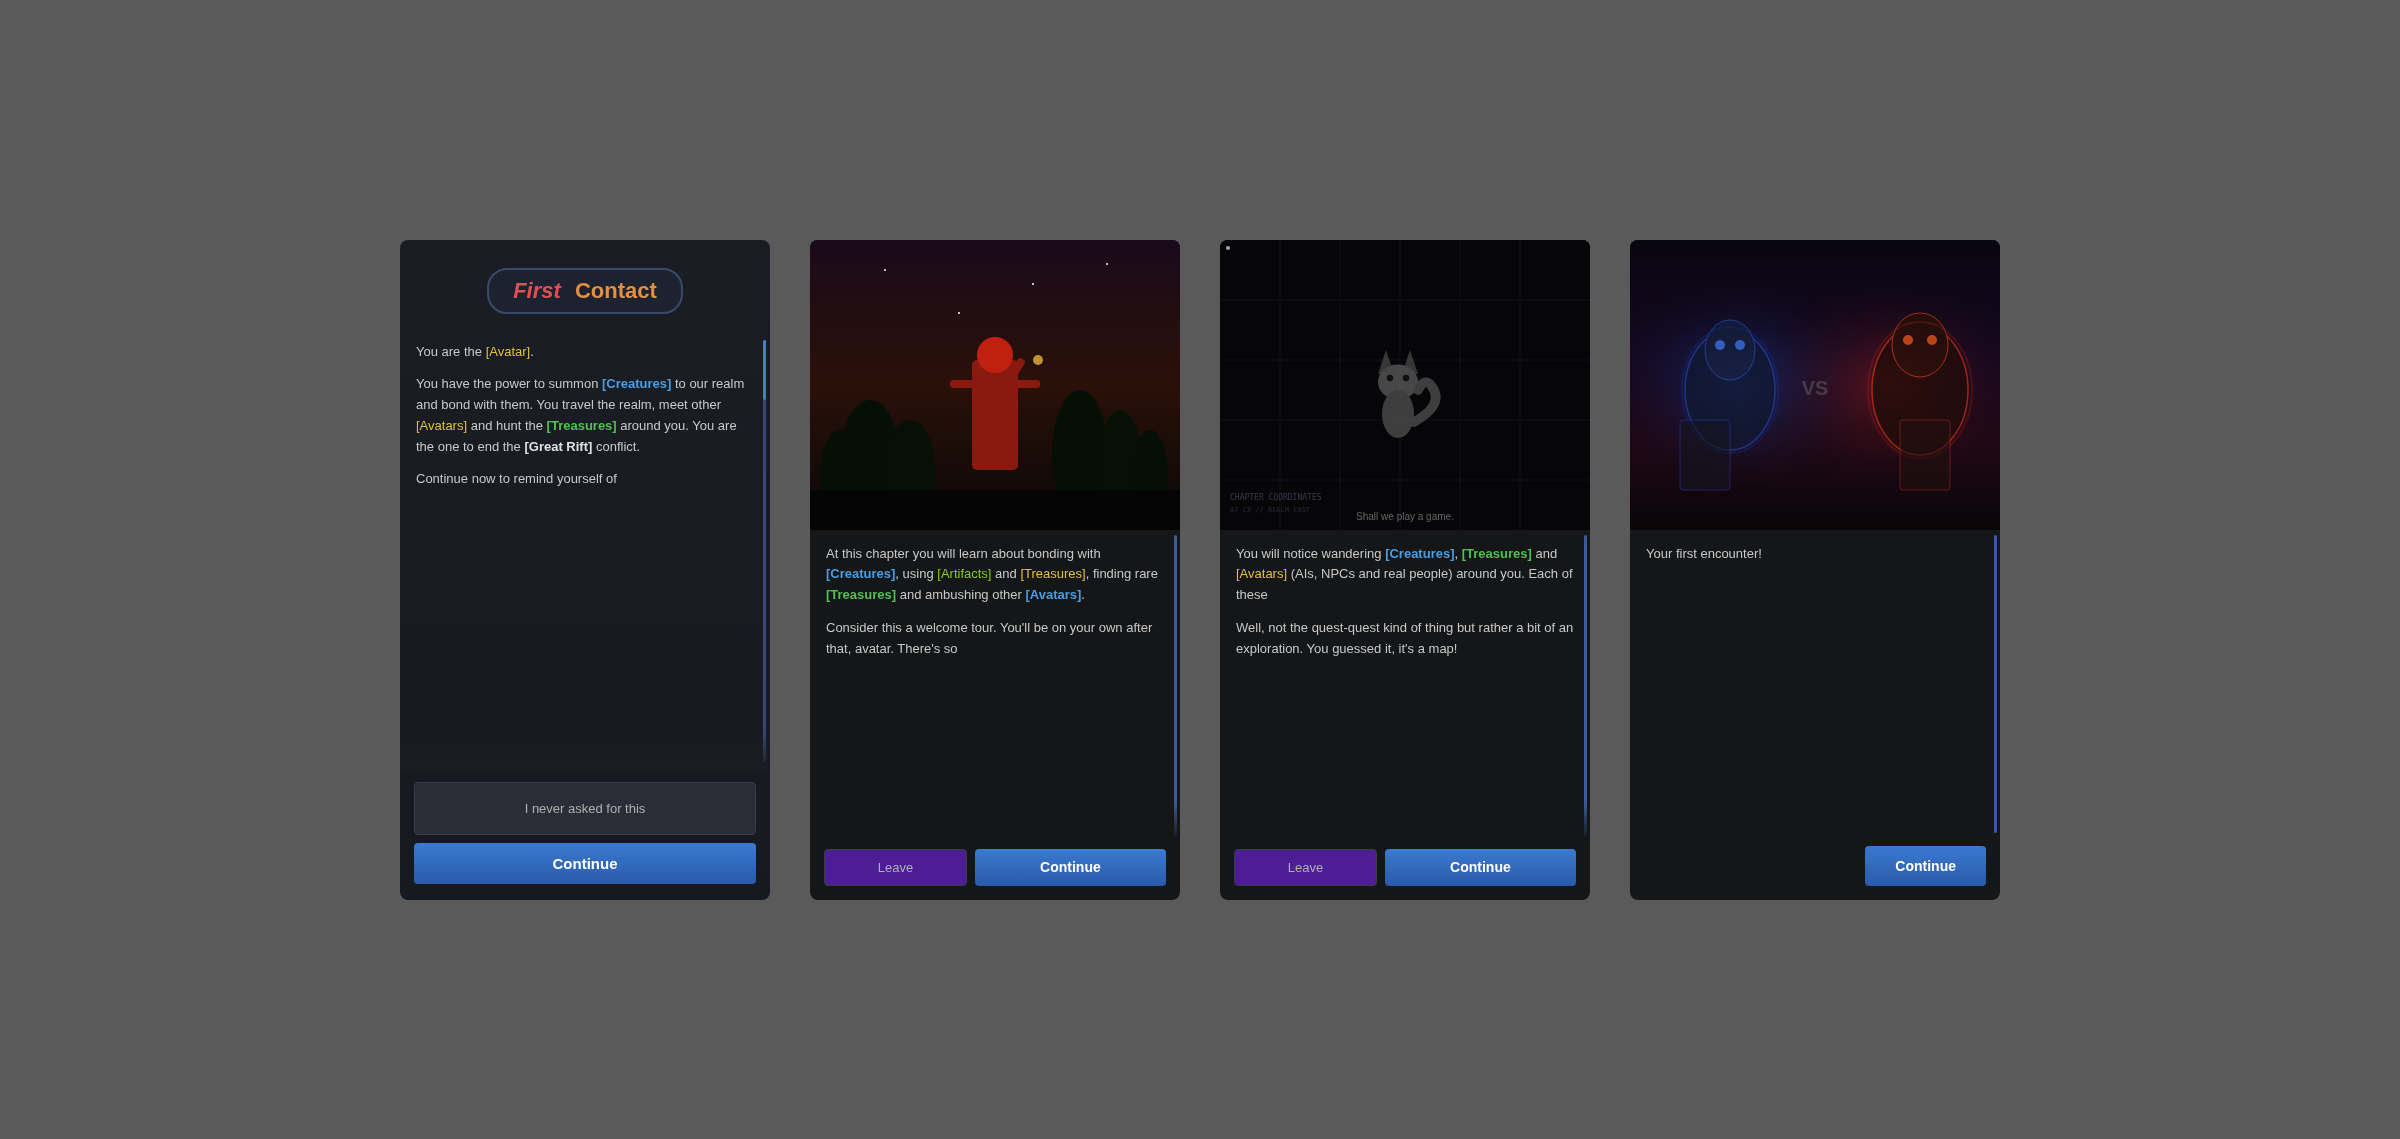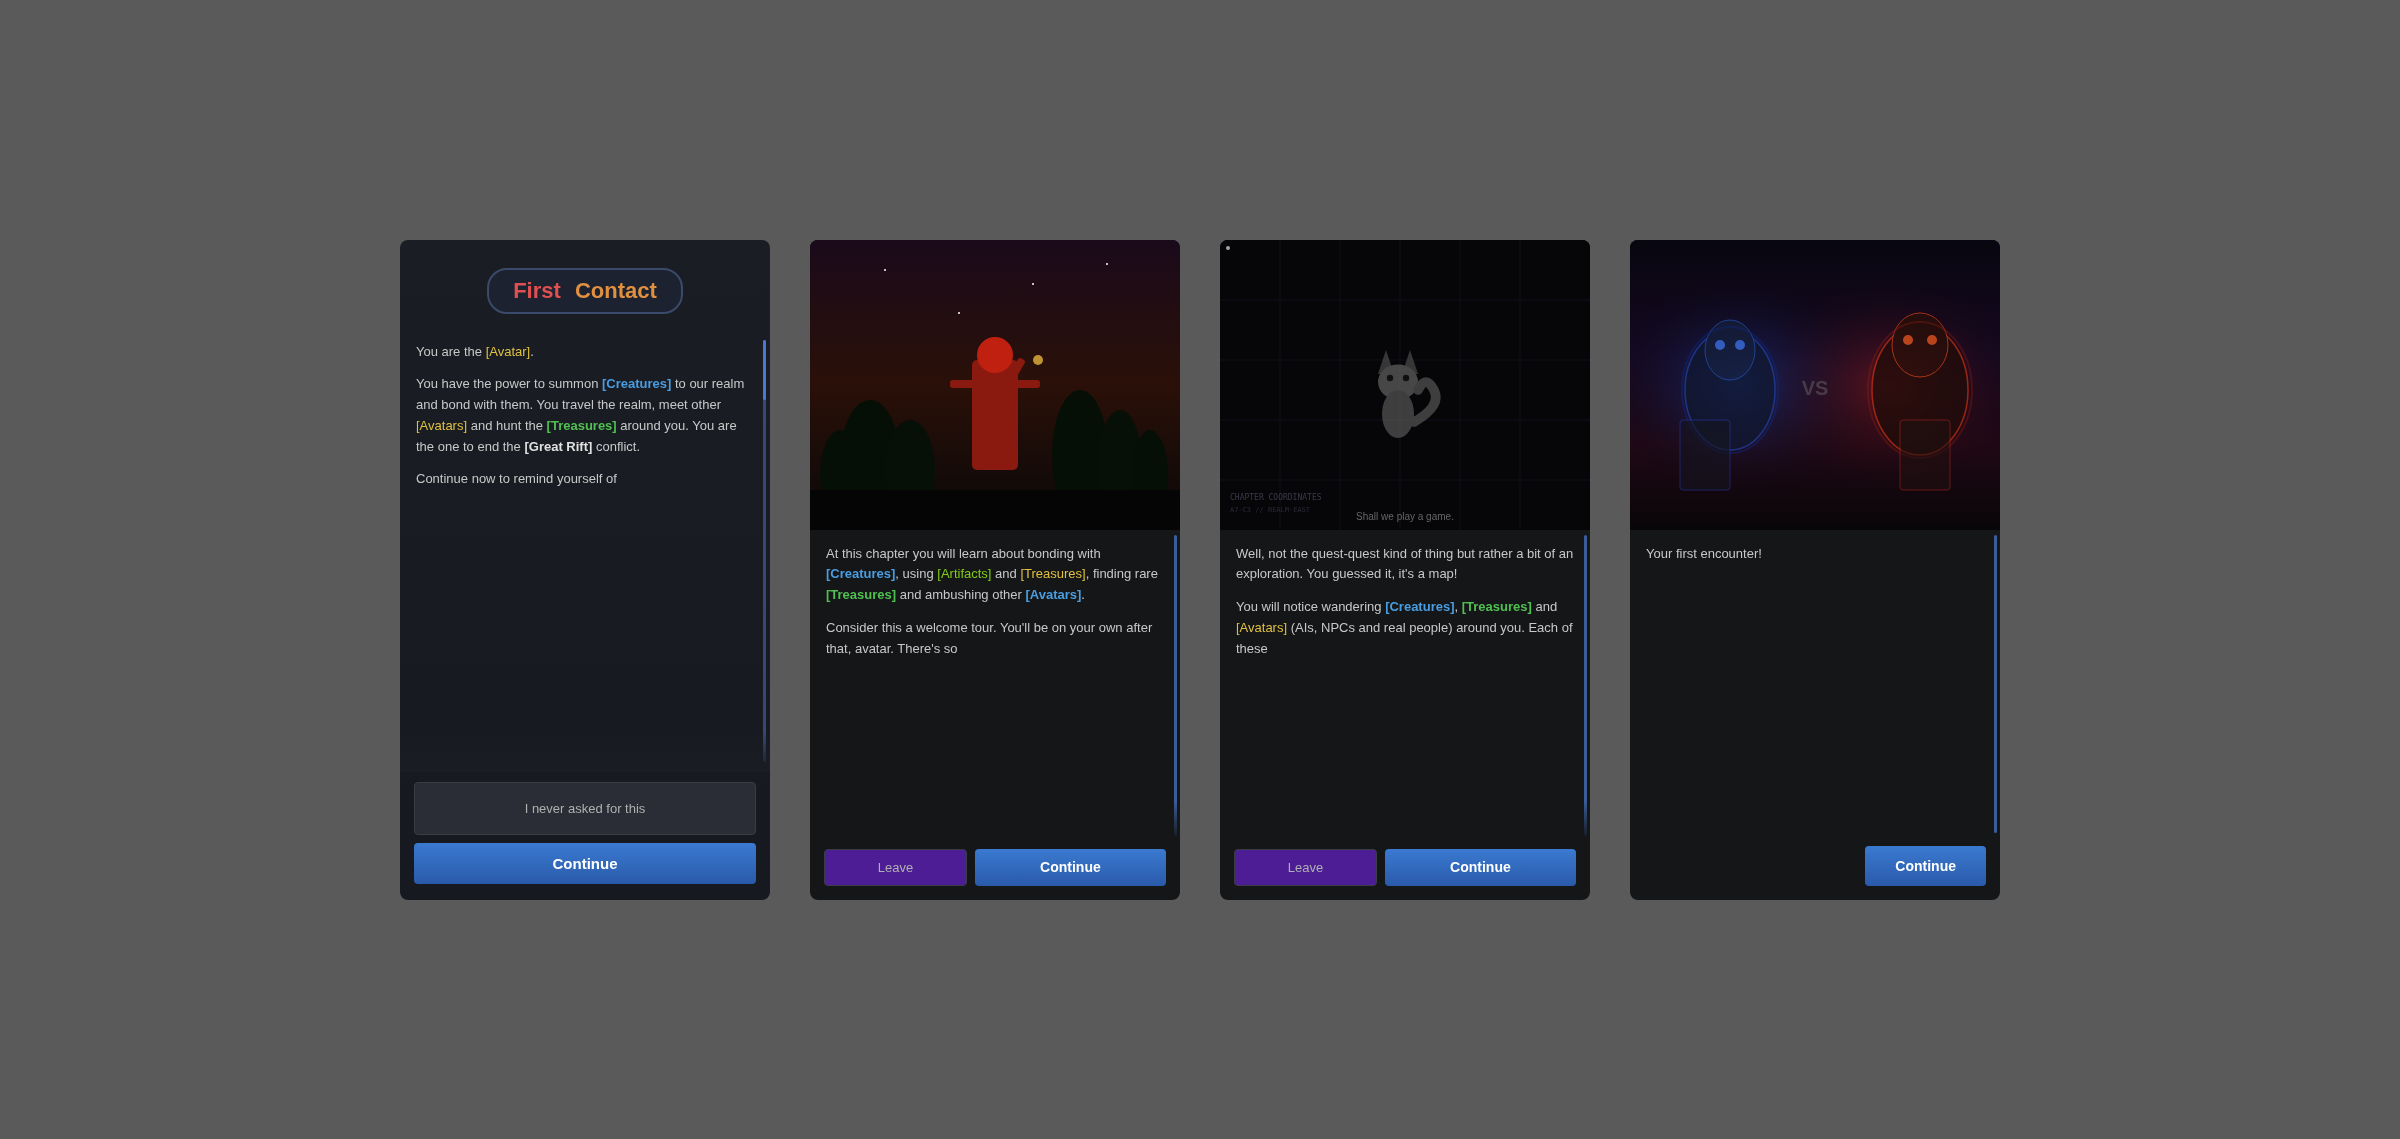--- a/index.html
+++ b/index.html
@@ -46,20 +46,21 @@
       border-radius: 20px;
       padding: 8px 24px;
       display: flex;
       gap: 4px;
     }
 
     .title-red {
       color: #e05050;
       font-size: 22px;
       font-weight: bold;
+      font-style: italic;
     }
 
     .title-orange {
       color: #e09040;
       font-size: 22px;
       font-weight: bold;
     }
 
     .panel-content {
       flex: 1;
@@ -374,24 +375,24 @@
         <circle cx="8" cy="8" r="2" fill="#cccccc" opacity="0.8"></circle>
 
         <text x="185" y="280" font-size="10" fill="#666" font-family="Arial" text-anchor="middle">Shall we play a game.</text>
       </svg>
     </div>
   </div>
 
   <div class="panel-text-area" style="position:relative;">
     <div class="side-scroll-bar"></div>
     <div class="text-block">
+      You will notice wandering <span class="highlight-blue">[Creatures]</span>, <span class="highlight-green">[Treasures]</span> and <span class="highlight-yellow">[Avatars]</span> (AIs, NPCs and real people) around you. Each of these
+    </div>
+    <div class="text-block">
       Well, not the quest-quest kind of thing but rather a bit of an exploration. You guessed it, it's a map!
-    </div>
-    <div class="text-block">
-      You will notice wandering <span class="highlight-blue">[Creatures]</span>, <span class="highlight-green">[Treasures]</span> and <span class="highlight-yellow">[Avatars]</span> (AIs, NPCs and real people) around you. Each of these
     </div>
     <div class="fade-bottom" style="background: linear-gradient(transparent, #141618);"></div>
   </div>
 
   <div class="panel-bottom">
     <button class="btn-leave">Leave</button>
     <button class="btn-continue">Continue</button>
   </div>
 </div>
 

